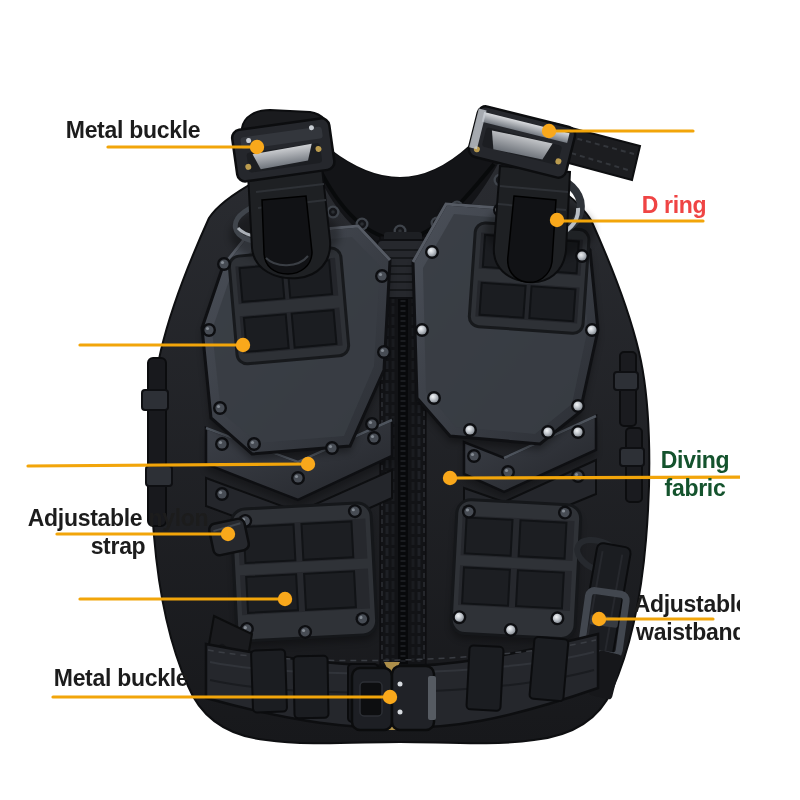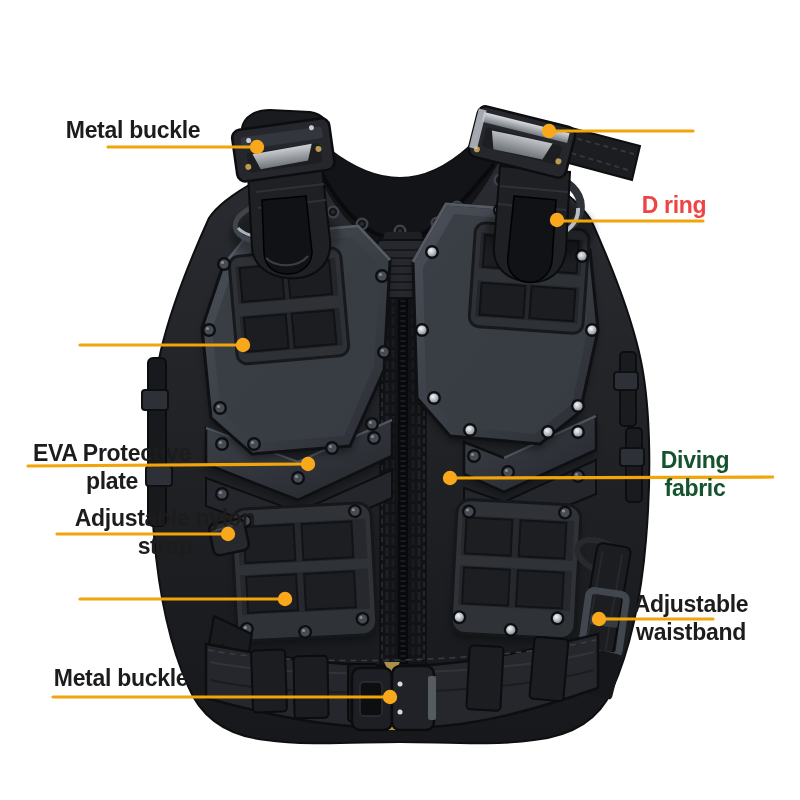--- a/index.html
+++ b/index.html
@@ -1,18 +1,18 @@
 <!DOCTYPE html>
 <html><head>
 <meta charset="utf-8">
 <style>
   html,body{margin:0;padding:0;background:#ffffff;}
   .stage{
     position:relative;width:740px;height:800px;background:#ffffff;
-    overflow:hidden;font-family:"Liberation Sans","DejaVu Sans",sans-serif;padding-left:34px;
+    overflow:hidden;font-family:"Liberation Sans","DejaVu Sans",sans-serif;
   }
   .vest-layer,.overlay-layer{position:absolute;left:0;top:0;width:800px;height:800px;}
   .overlay-layer{pointer-events:none;}
   .callout{
     position:absolute;transform:translateX(-50%);
     font-weight:700;font-size:23px;line-height:28px;letter-spacing:-0.3px;
     color:#1c1c1c;text-align:center;white-space:pre-line;
   }
 </style>
 </head>
@@ -327,22 +327,20 @@
       <line x1="80" y1="599" x2="285" y2="599" stroke="#F2A50A" stroke-width="3.2" stroke-linecap="round"></line>
       <circle cx="285" cy="599" r="7.2" fill="#F9A81B"></circle>
       <line x1="599" y1="619" x2="713" y2="619" stroke="#F2A50A" stroke-width="3.2" stroke-linecap="round"></line>
       <circle cx="599" cy="619" r="7.2" fill="#F9A81B"></circle>
       <line x1="53" y1="697" x2="390" y2="697" stroke="#F2A50A" stroke-width="3.2" stroke-linecap="round"></line>
       <circle cx="390" cy="697" r="7.2" fill="#F9A81B"></circle>
     </svg>
 
   <div class="callout" style="left: 133px; top: 116px; color: rgb(28, 28, 28);">Metal buckle</div>
   <div class="callout" style="left: 674px; top: 191px; color: #ef4444;">D ring</div>
-  <div class="callout" style="left: 112px; top: 439px; color: rgb(28, 28, 28);">EVA Protective
-plate</div>
   <div class="callout" style="left: 695px; top: 446px; color: #14532d;">Diving fabric</div>
-  <div class="callout" style="left: 118px; top: 504px; color: rgb(28, 28, 28); margin-left: 47px;">Adjustable nylon
+  <div class="callout" style="left: 118px; top: 504px; color: rgb(28, 28, 28);">Adjustable nylon
 strap</div>
   <div class="callout" style="left: 691px; top: 590px; color: rgb(28, 28, 28); text-align: center;">Adjustable
 waistband</div>
   <div class="callout" style="left: 121px; top: 664px; color: rgb(28, 28, 28);">Metal buckle</div>
 
 </div>
 
 </body></html>

